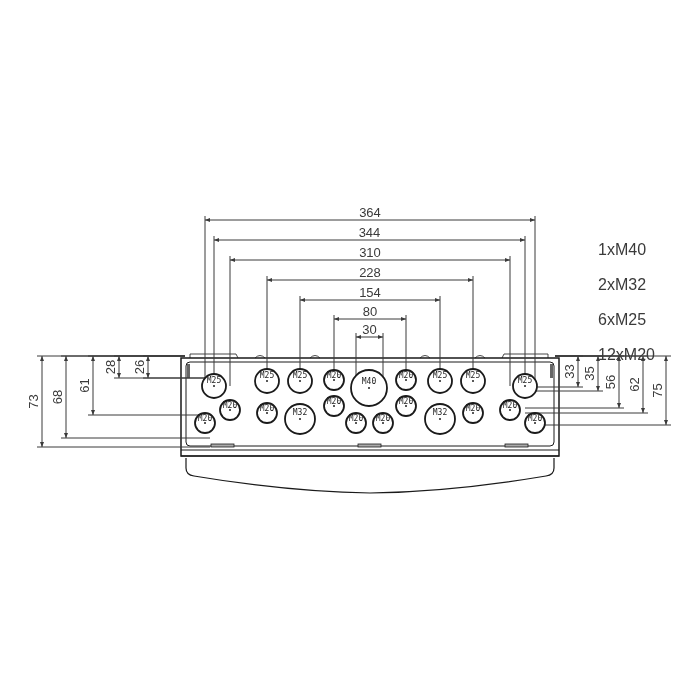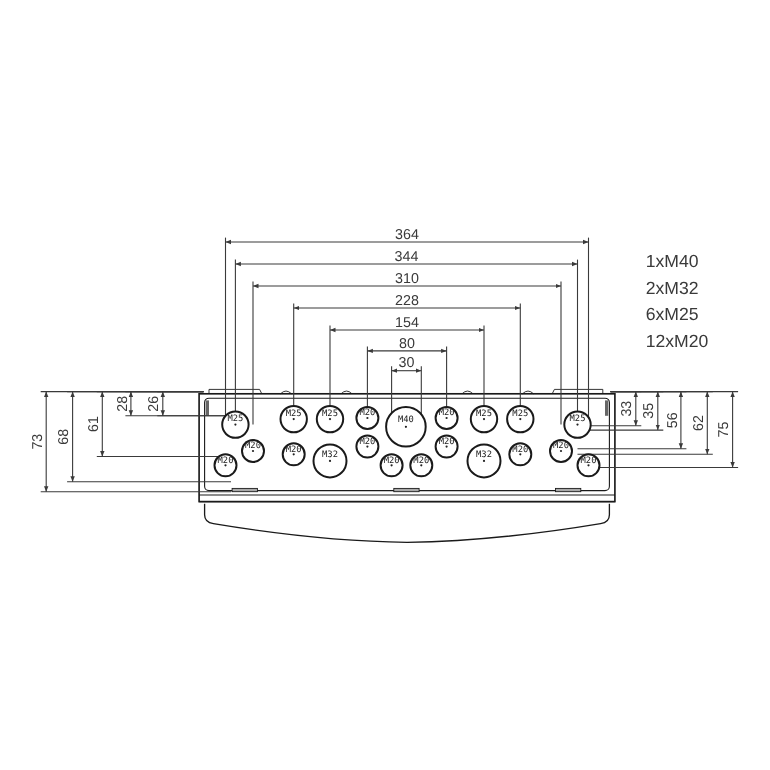--- a/index.html
+++ b/index.html
@@ -1,20 +1,20 @@
 <!DOCTYPE html>
 <html><head>
 <meta charset="utf-8">
 <style>
   html, body { margin: 0; padding: 0; background: #ffffff; }
   body { width: 700px; height: 700px; position: relative; overflow: hidden; font-family: "Liberation Sans", sans-serif; }
   svg { position: absolute; left: 0; top: 0; }
   .dimtxt { font-family: "Liberation Sans", sans-serif; font-size: 13px; fill: #3a3a3a; }
   .legend { position: absolute; left: 583px; top: 225px; font-family: "Liberation Sans", sans-serif; font-size: 16px; color: #3a3a3a; line-height: 20px; }
-  .legend div { margin: 4px; }
+  .legend div { margin: 15px; }
   .glabel { font-family: "DejaVu Sans Mono", monospace; font-size: 8px; fill: #222; }
 </style>
 </head>
 <body>
 
 <svg id="drawing" width="700" height="700" viewBox="0 0 700 700" xmlns="http://www.w3.org/2000/svg">
   <defs>
     <marker id="arr" markerWidth="6" markerHeight="6" refX="5" refY="3" orient="auto-start-reverse">
       <path d="M0,1 L5,3 L0,5 z" fill="#3a3a3a"></path>
     </marker>

